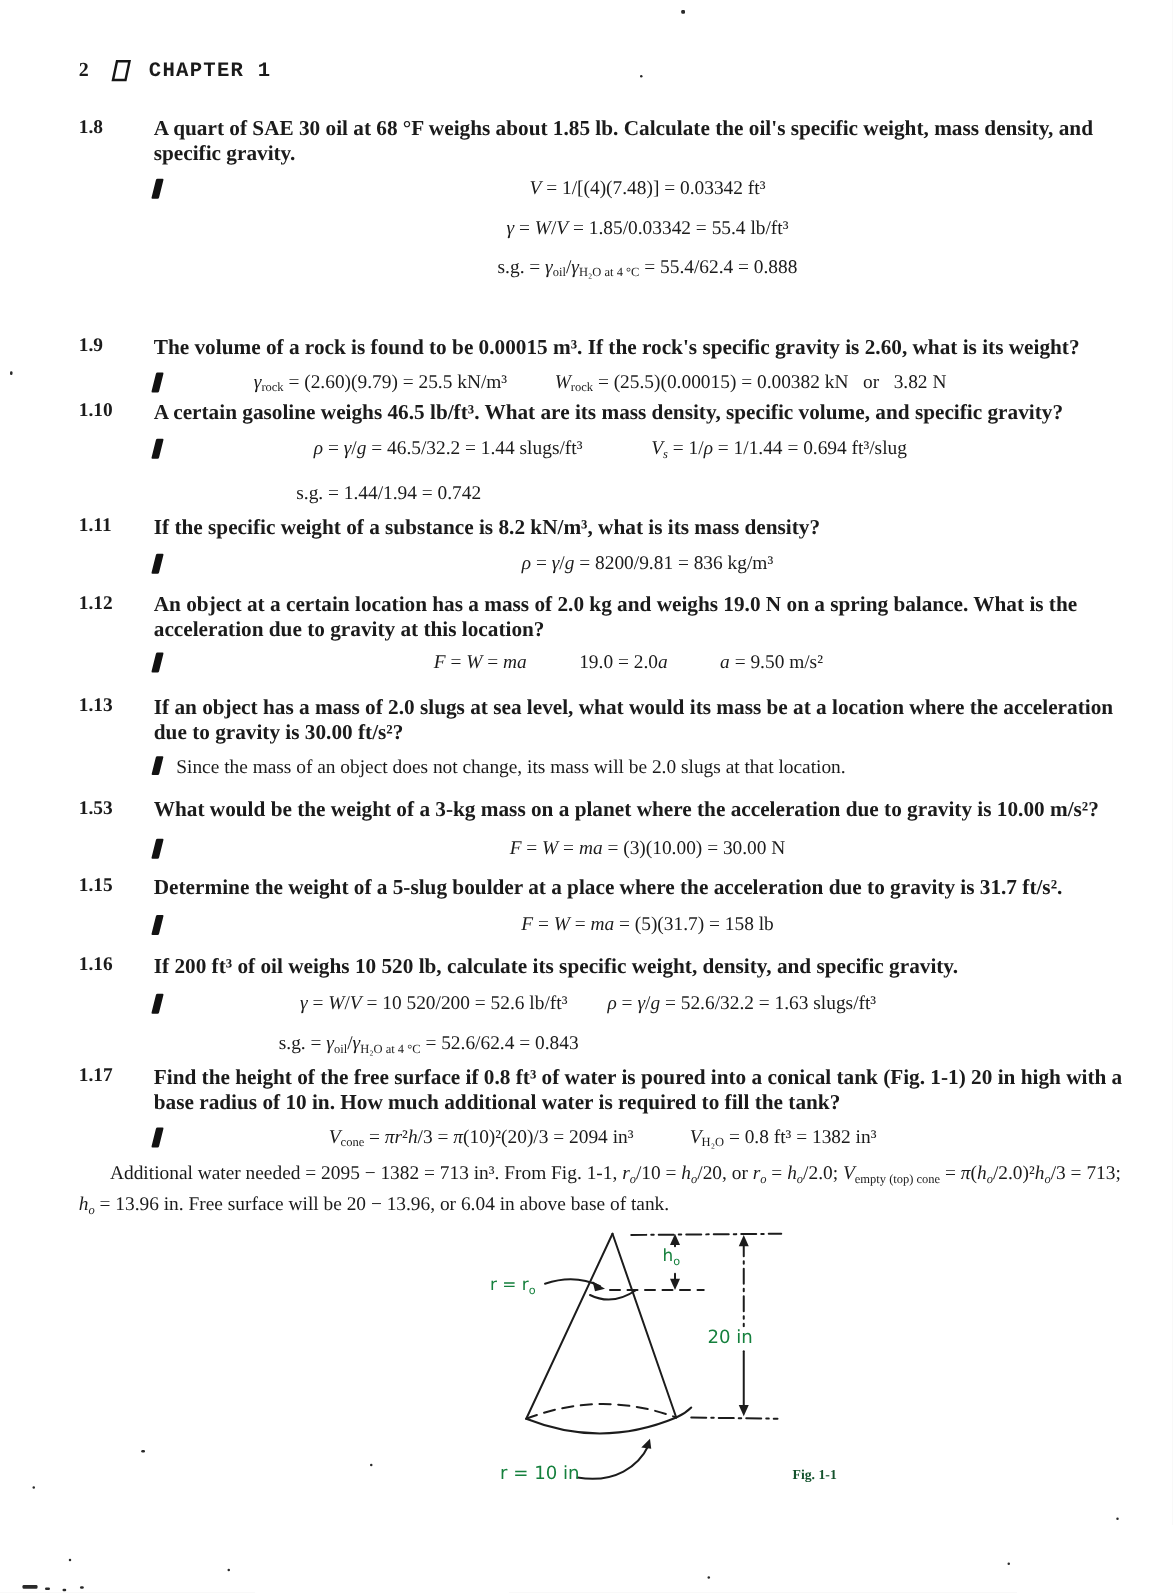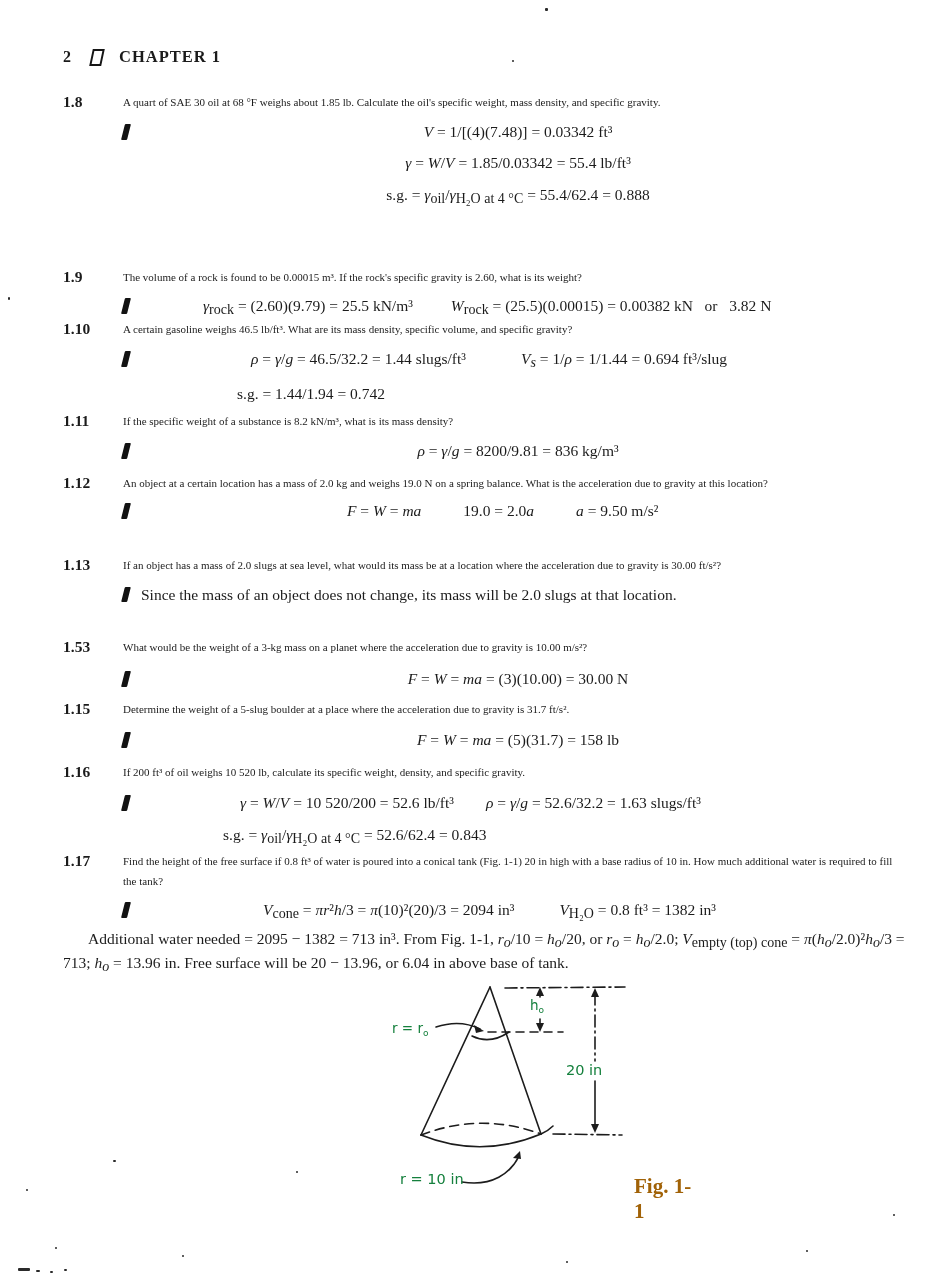--- a/index.html
+++ b/index.html
@@ -6,53 +6,53 @@
   body{background:#e8e8e8;}
   .page{
     position:relative;width:938px;height:1274px;background:#ffffff;
     font-family:"Liberation Serif", serif;color:#1b1b1b;overflow:hidden;
   }
   
   .pg-header{position:absolute;left:63px;top:47px;display:flex;align-items:center;}
   .pg-num{font-weight:bold;font-size:16px;}
   .chap-box{display:inline-block;width:8px;height:13px;border:2px solid #161616;
     transform:skewX(-12deg);margin:0 16px 0 20px;}
-  .chap-title{font-family:Liberation Serif, serif;font-weight:bold;
+  .chap-title{font-family:Liberation Mono, monospace;font-weight:bold;
     font-size:16.5px;letter-spacing:1px;}
   
   .problem{position:absolute;left:63px;width:860px;display:grid;
     grid-template-columns:60px 1fr;}
   .pnum{font-weight:bold;font-size:15.5px;}
   .pbody{width:790px;}
-  .q{margin:0;font-size:11px;line-height:19.5px;width:782px;}
+  .q{margin:0;font-size:17px;line-height:19.5px;width:782px;font-weight:bold;}
   .sol{position:relative;font-size:15.5px;}
   .marker{position:absolute;left:0;top:2px;width:6px;height:16px;background:#121212;
     transform:skewX(-14deg);border-radius:1px;}
   .marker-inline{display:inline-block;width:6px;height:15px;background:#121212;
     transform:skewX(-14deg);border-radius:1px;margin-right:12px;vertical-align:-2px;}
   .eq{white-space:nowrap;}
   .eq-stack .eq{text-align:center;margin-bottom:12.5px;line-height:19px;}
   .eq-row{display:flex;line-height:19px;}
   .eq-center{text-align:center;line-height:19px;}
-  sub{font-size:14px;vertical-align:-3px;letter-spacing:0;}
+  sub{font-size:10px;vertical-align:-3px;letter-spacing:0;}
   .ans{font-size:15.5px;line-height:19.5px;}
   .para{position:absolute;left:63px;width:848px;font-size:15.5px;line-height:19.5px;
     text-indent:25px;margin:0;}
   
   .figure{position:absolute;left:380px;top:975px;width:320px;height:248px;}
   .figure svg{position:absolute;left:0;top:0;}
   .fig-label{position:absolute;font-family:"DejaVu Sans", sans-serif;
     font-size:13.5px;color:#15803d;white-space:nowrap;}
   .fig-label sub{font-size:9px;vertical-align:-3px;}
   .lbl-rtop{left:12px;top:45px;}
   .lbl-h{left:150px;top:22px;}
   .lbl-height{left:184px;top:87px;font-size:14.5px;background:#fff;padding:0 2px;}
   .lbl-rbase{left:20px;top:196px;font-size:14.5px;}
   .fig-caption{position:absolute;left:254px;top:199px;font-weight:bold;
-    font-size:21px;font-family:"Liberation Serif", serif;color:#a16207;}
+    font-size:11px;font-family:"Liberation Serif", serif;color:#14532d;}
   
   .speck{position:absolute;background:#2a2a2a;border-radius:1px;}
 </style>
 </head>
 <body>
 
 <div class="page">
 
   <header class="pg-header">
     <span class="pg-num">2</span>

